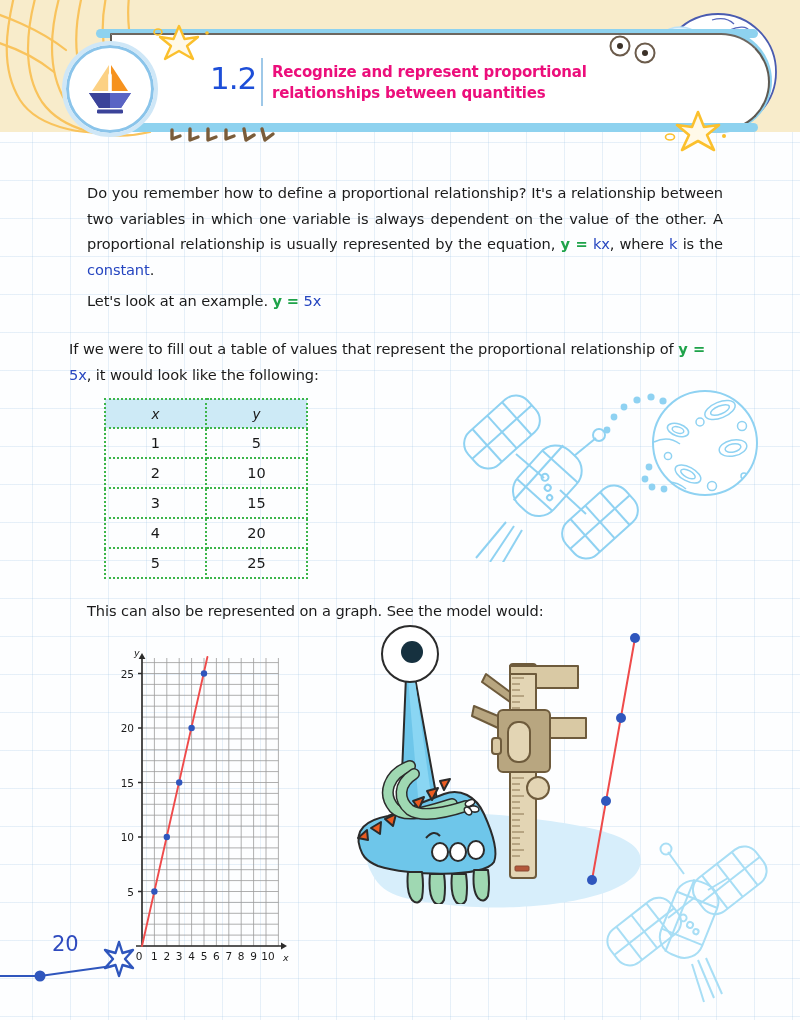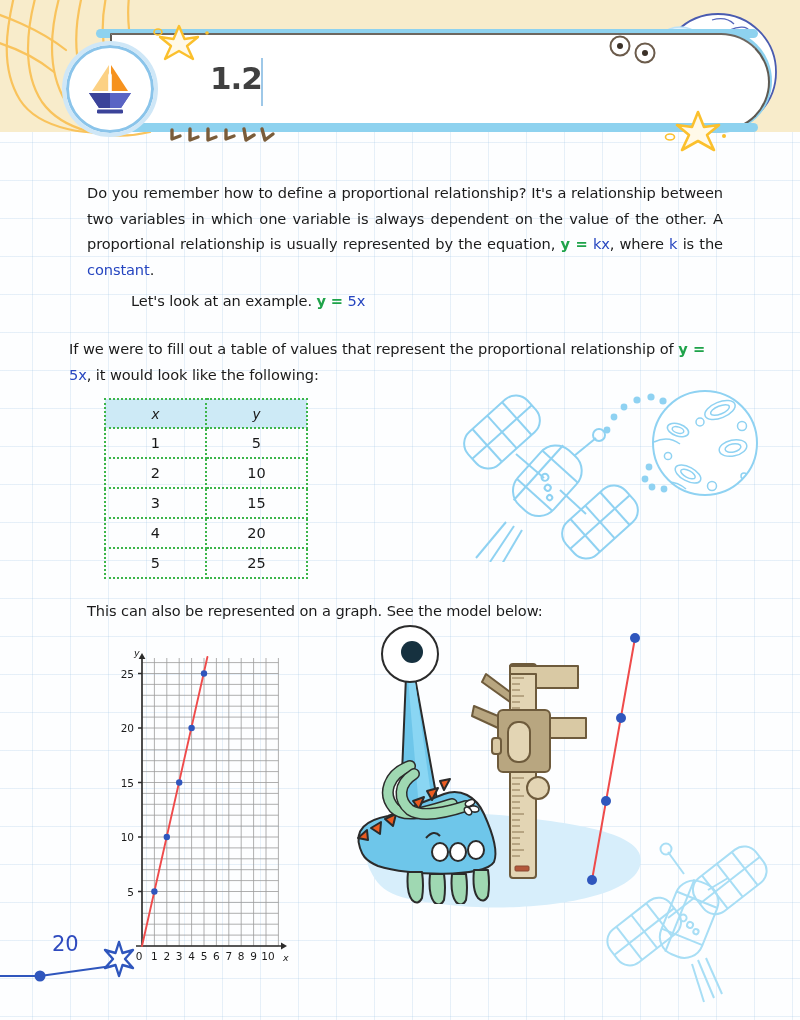--- a/index.html
+++ b/index.html
@@ -61,21 +61,21 @@
     border: 4px solid #cfe7f7;
     box-shadow: 0 0 0 3px #8ac4ea inset;
     display: flex; align-items: center; justify-content: center;
   }
   #badge svg { display: block; }
 
   
   #hdr-num {
     position: absolute; left: 210px; top: 60px;
     font-family: "DejaVu Sans", sans-serif;
-    font-size: 31px; font-weight: 700; color: #404040;
+    font-size: 31px; font-weight: 400; color: #1d4ed8;
     letter-spacing: -1px;
   }
   #hdr-divider {
     position: absolute; left: 261px; top: 58px; width: 2px; height: 48px;
     background: #9ec8e8;
   }
   #hdr-title {
     position: absolute; left: 272px; top: 62px; width: 400px;
     font-family: "DejaVu Sans", sans-serif;
     font-size: 15px; font-weight: 700; color: #ec0e7b;
@@ -84,21 +84,21 @@
 
   
   .para {
     position: absolute;
     font-family: "DejaVu Sans", sans-serif;
     font-size: 14.6px; color: #1b1b1b; line-height: 25.5px;
     letter-spacing: -0.1px;
     text-align: justify;
   }
   #para1 { left: 87px; top: 180px; width: 636px; }
-  #para2 { left: 87px; top: 288px; width: 636px; margin-left: 44px; }
+  #para2 { left: 87px; top: 288px; width: 636px; }
   #para3 { left: 69px; top: 336px; width: 636px; }
   #para4 { left: 87px; top: 598px; width: 636px; }
 
   .green  { color: #1fa34a; font-weight: 700; }
   .blue   { color: #2646c0; font-weight: 400; }
 
   
   #values-table {
     position: absolute; left: 104px; top: 398px;
     width: 204px;
@@ -205,20 +205,21 @@
 
   <svg class="deco" style="left:608px;top:33px;" width="56" height="34" viewBox="0 0 56 34">
     <circle cx="12" cy="13" r="9.5" fill="#fff" stroke="#6b5b4b" stroke-width="2"></circle>
     <circle cx="12" cy="13" r="3" fill="#3b3128"></circle>
     <circle cx="37" cy="20" r="9.5" fill="#fff" stroke="#6b5b4b" stroke-width="2"></circle>
     <circle cx="37" cy="20" r="3" fill="#3b3128"></circle>
   </svg>
 
   <div id="hdr-num">1.2</div>
   <div id="hdr-divider"></div>
+  <div id="hdr-title">Recognize and represent proportional relationships between quantities</div>
 
   <svg class="deco" style="left:156px;top:22px;" width="46" height="44" viewBox="0 0 46 44">
     <path d="M23 4 L28.5 17 L42 15 L31 24 L37 37 L23 29 L9 37 L15 24 L4 15 L17.5 17 Z" fill="#fff9e8" stroke="#fbc02d" stroke-width="2.4" stroke-linejoin="round"></path>
   </svg>
   <svg class="deco" style="left:672px;top:108px;" width="52" height="50" viewBox="0 0 52 50">
     <path d="M26 4 L32 19 L47 17 L35 27 L42 42 L26 33 L10 42 L17 27 L5 17 L20 19 Z" fill="#fff9e8" stroke="#fbc02d" stroke-width="2.6" stroke-linejoin="round"></path>
   </svg>
   <svg class="deco" style="left:150px;top:22px;" width="70" height="20" viewBox="0 0 70 20">
     <ellipse cx="8" cy="10" rx="4" ry="3" fill="none" stroke="#fbc02d" stroke-width="1.6"></ellipse>
     <circle cx="57" cy="11" r="1.8" fill="#fbc02d"></circle>
@@ -236,21 +237,21 @@
       <path d="M60 4 L60 13 L68 10"></path>
       <path d="M78 3 L80 14 L88 9"></path>
       <path d="M96 3 L99 14 L107 8"></path>
     </g>
   </svg>
 </div>
 
 <div class="para" id="para1">Do you remember how to define a proportional relationship? It's a relationship between two variables in which one variable is always dependent on the value of the other. A proportional relationship is usually represented by the equation, <span class="green">y =</span> <span class="blue">kx</span>, where <span class="blue">k</span> is the <span class="blue">constant</span>.</div>
 <div class="para" id="para2">Let's look at an example. <span class="green">y =</span> <span class="blue">5x</span></div>
 <div class="para" id="para3">If we were to fill out a table of values that represent the proportional relationship of <span class="green">y =</span> <span class="blue">5x</span>, it would look like the following:</div>
-<div class="para" id="para4">This can also be represented on a graph. See the model below:</div>
+<div class="para" id="para4">This can also be represented on a graph. See the model would:</div>
 
 <table id="values-table">
   <thead>
     <tr>
       <th>x</th>
       <th>y</th>
     </tr>
   </thead>
   <tbody>
     <tr>

